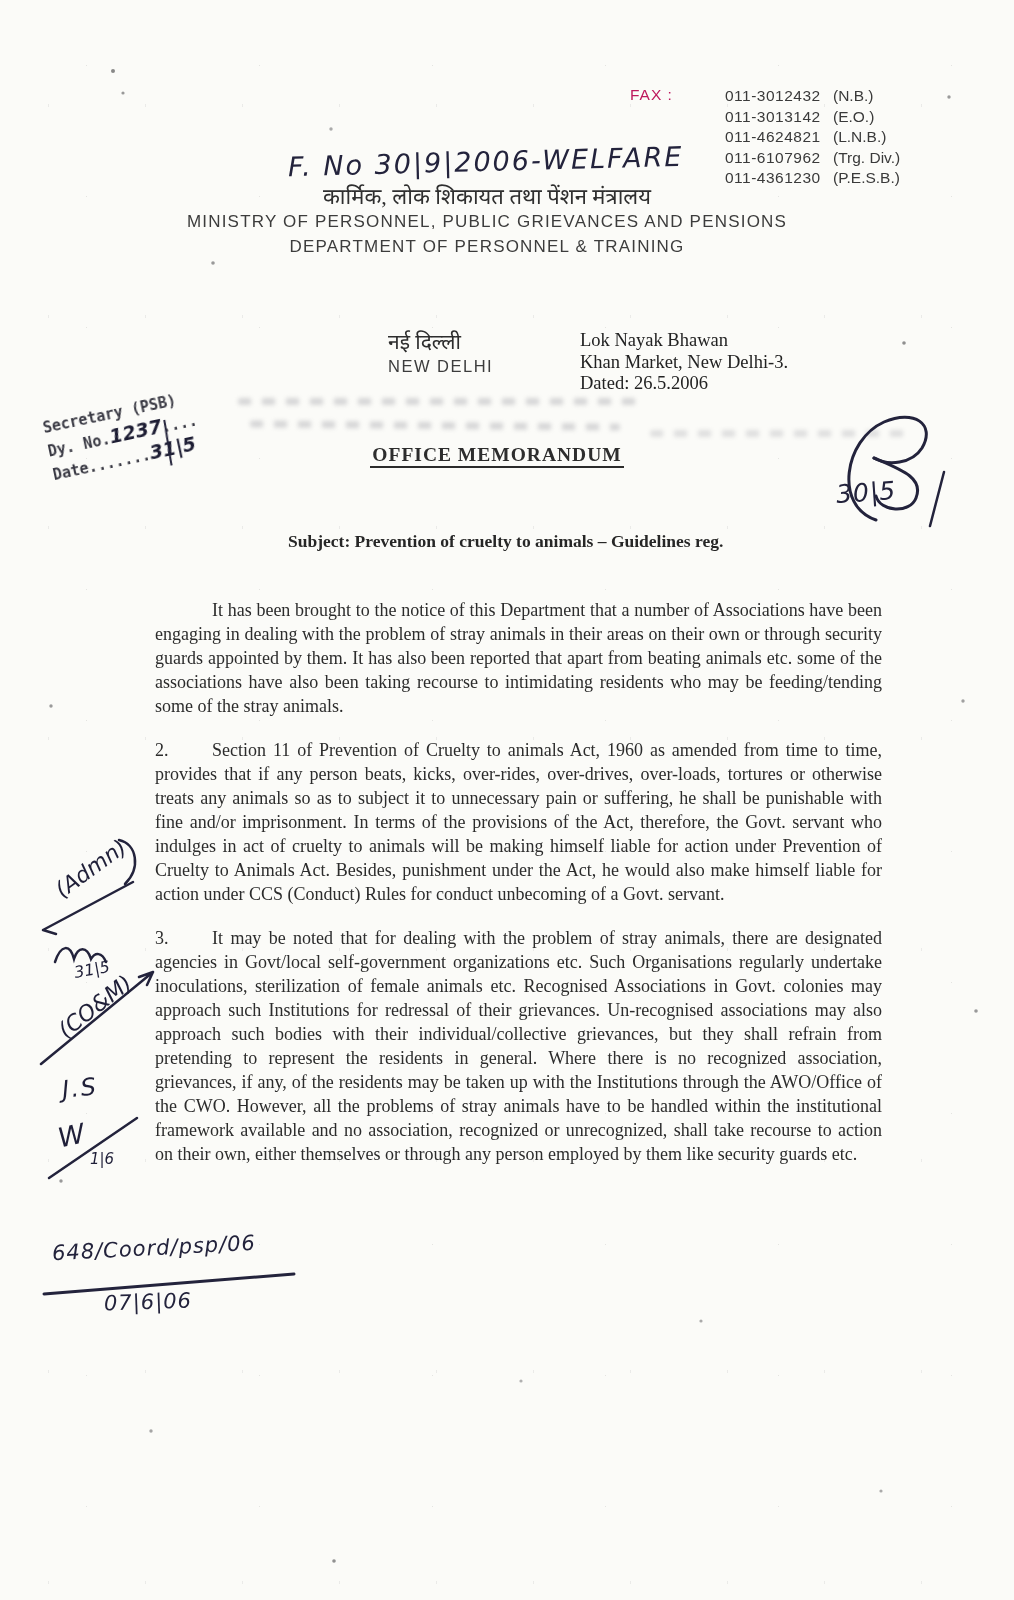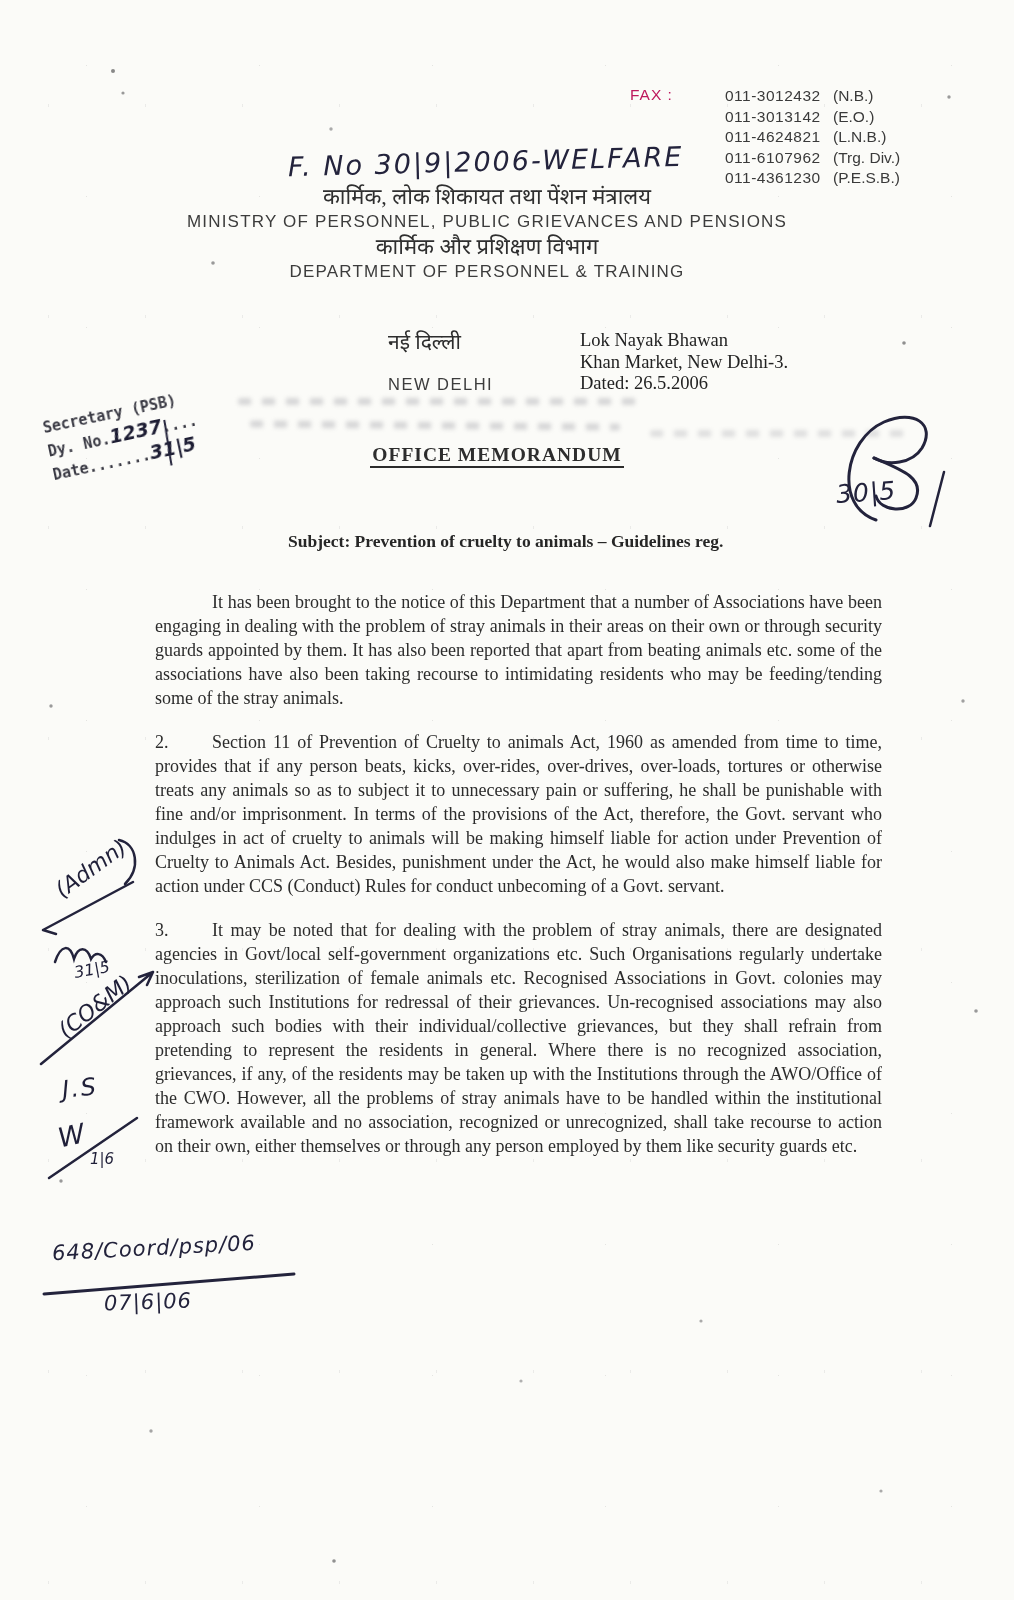--- a/index.html
+++ b/index.html
@@ -20,37 +20,37 @@
   .fax-num{width:108px;letter-spacing:.5px;}
   
   .hand{font-family:"DejaVu Sans",sans-serif;font-style:italic;color:#23233c;}
   .fno{left:288px;top:146px;font-size:27px;letter-spacing:2px;transform:rotate(-1.5deg);}
   
   .hdr{left:137px;top:184px;width:700px;text-align:center;}
   .hdr .hi{font-size:22px;line-height:25px;color:#2f2f2f;font-family:"Liberation Serif",serif;}
   .hdr .en{font-family:"Liberation Sans",sans-serif;font-size:17px;line-height:25px;letter-spacing:1.2px;color:#3c3c3c;}
   .place{left:388px;top:330px;width:130px;}
   .place .hi{font-size:21px;line-height:24px;}
-  .place .en{font-family:"Liberation Sans",sans-serif;font-size:16.5px;letter-spacing:1.5px;color:#3c3c3c;line-height:24px;margin-top:18px;}
+  .place .en{font-family:"Liberation Sans",sans-serif;font-size:16.5px;letter-spacing:1.5px;color:#3c3c3c;line-height:24px;}
   .addr{left:580px;top:330px;width:300px;text-align:left;font-size:18.5px;line-height:21.5px;color:#222;}
   
   .stamp{left:46px;top:396px;width:200px;transform:rotate(-12deg);font-family:"DejaVu Sans Mono",monospace;font-weight:bold;font-size:15px;line-height:22px;color:#3a3a44;filter:blur(.3px);}
   .stamp .hand{font-size:19px;filter:none;color:#1d1d33;}
   .stamp-bar{position:absolute;left:118px;top:28px;width:2px;height:46px;background:#22223a;transform:rotate(3deg);}
   
   .smudge{height:7px;border-radius:3px;opacity:.33;filter:blur(2px);
     background:repeating-linear-gradient(90deg,#8e8e96 0 13px,transparent 13px 24px);}
   
   .om-title{left:147px;top:444px;width:700px;text-align:center;}
   .om-title span{font-size:19.5px;font-weight:bold;letter-spacing:1px;border-bottom:2.5px solid #2b2b2b;padding:0 2px 1px 2px;}
   .sign-date{left:836px;top:478px;font-size:25px;letter-spacing:1px;transform:rotate(-4deg);}
   .subject{left:270px;top:531px;font-size:17.5px;font-weight:bold;color:#262626;margin-left:18px;}
   
   .bodytext{left:155px;top:590px;width:727px;font-size:18px;line-height:24px;text-align:justify;color:#2c2c2c;}
-  .para{margin:0 0 20px 0;}
+  .para{margin:8px 0 20px 0;}
   .para-num{display:inline-block;min-width:57px;}
   
   .mn{color:#1f1f38;}
   .mn-admn{left:50px;top:856px;font-size:22px;transform:rotate(-36deg);}
   .mn-315{left:74px;top:960px;font-size:16px;transform:rotate(-10deg);}
   .mn-com{left:52px;top:994px;font-size:22px;transform:rotate(-38deg);}
   .mn-js{left:62px;top:1074px;font-size:24px;transform:rotate(-6deg);letter-spacing:2px;}
   .mn-w{left:58px;top:1120px;font-size:27px;transform:rotate(-12deg);}
   .mn-w16{left:90px;top:1150px;font-size:15px;}
   
@@ -92,21 +92,20 @@
       <span class="fax-num">011-4361230</span>
       <span>(P.E.S.B.)</span>
     </div>
 </div>
 
 <div class="abs hand fno">F. No 30|9|2006-WELFARE</div>
 
 <div class="abs hdr">
   <div class="hi">कार्मिक, लोक शिकायत तथा पेंशन मंत्रालय</div>
   <div class="en">MINISTRY OF PERSONNEL, PUBLIC GRIEVANCES AND PENSIONS</div>
-  <div class="hi">कार्मिक और प्रशिक्षण विभाग</div>
   <div class="en">DEPARTMENT OF PERSONNEL &amp; TRAINING</div>
 </div>
 
 <div class="abs place">
   <div class="hi">नई दिल्ली</div>
   <div class="en">NEW DELHI</div>
 </div>
 
 <div class="abs addr">
   <div>Lok Nayak Bhawan</div>

